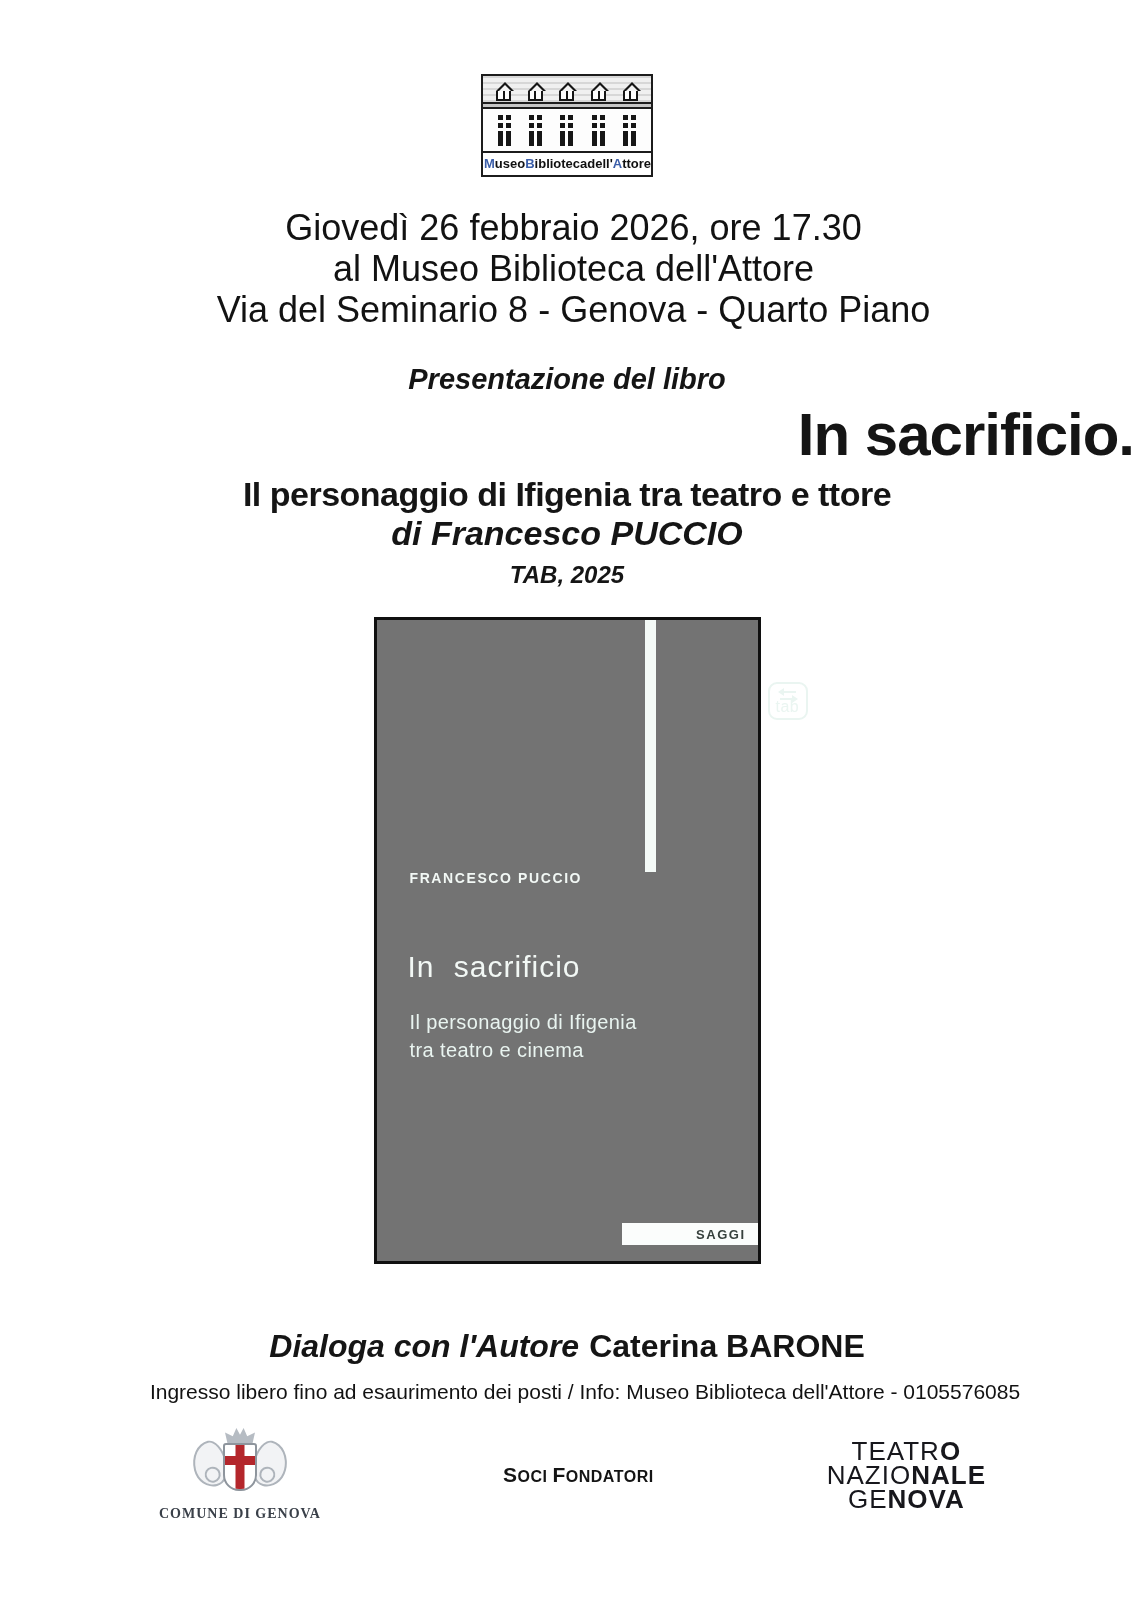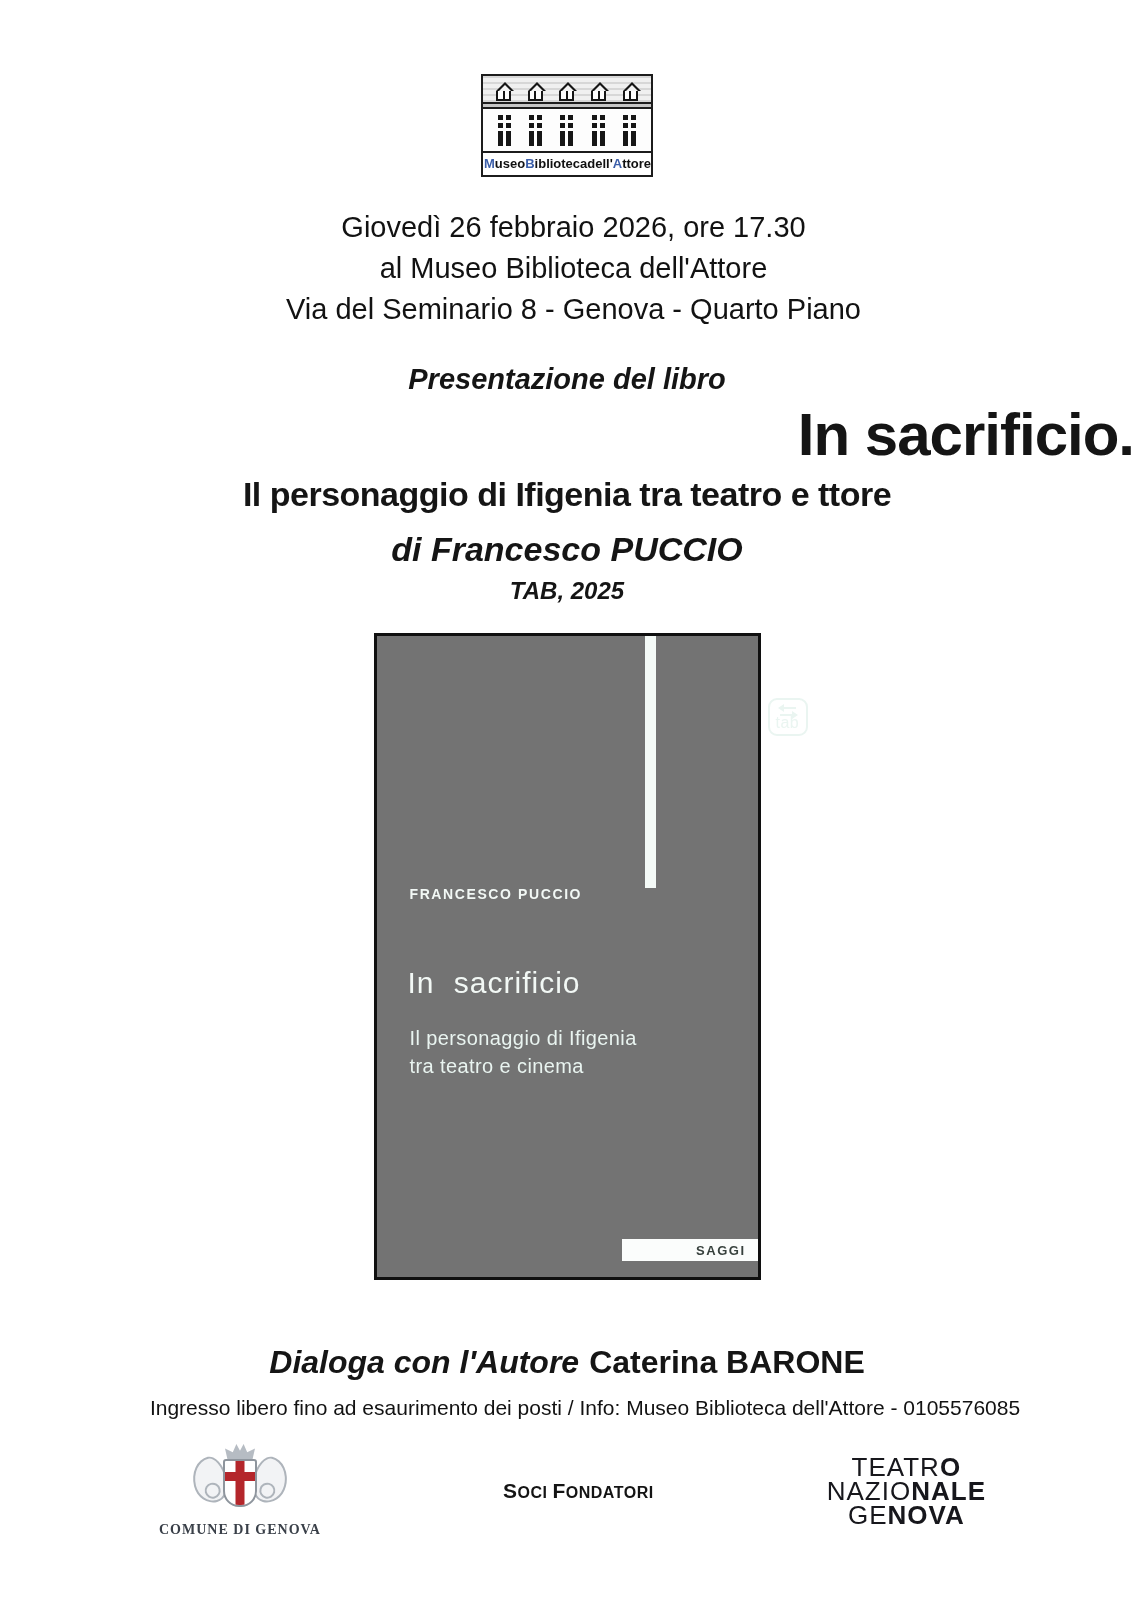--- a/index.html
+++ b/index.html
@@ -28,25 +28,25 @@
   .wall { height: 42px; background: #fdfdfd; padding: 0 6px;
     display: flex; justify-content: space-around; align-items: center; }
   .window { width: 13px; height: 31px; display: flex; gap: 3px; }
   .window i { flex: 1;
     background: linear-gradient(#161616 0 16%, #fff 16% 25%, #161616 25% 42%, #fff 42% 51%, #161616 51% 100%); }
   .wordmark { border-top: 2px solid #1c1c1c; text-align: center; padding: 3px 1px 4px;
     font-size: 13px; font-weight: bold; color: #101010; letter-spacing: 0; white-space: nowrap; }
   .wordmark .blue { color: #3b5ea9; }
 
   
-  .event { margin-top: 30px; text-align: center; font-size: 29px; line-height: 41px; color: #121212; padding-left: 13px; }
+  .event { margin-top: 30px; text-align: center; font-size: 36px; line-height: 41px; color: #121212; padding-left: 13px; }
   .kicker { margin-top: 33px; text-align: center; font-size: 29px; font-weight: bold; font-style: italic; }
   .main-title { margin-top: 4px; text-align: right; font-size: 60px; font-weight: bold; letter-spacing: -1px; }
   .sub-title { margin-top: 6px; text-align: center; font-size: 34px; font-weight: bold; letter-spacing: -0.5px; }
-  .author-line { margin-top: 16px; text-align: center; font-size: 34px; font-weight: bold; font-style: italic; }
+  .author-line { margin-top: 0; text-align: center; font-size: 34px; font-weight: bold; font-style: italic; }
   .edition-line { margin-top: 8px; text-align: center; font-size: 24px; font-weight: bold; font-style: italic; }
 
   
   .cover { position: relative; width: 387px; height: 647px; margin: 28px auto 0;
     background: #737373; border: 3px solid #101010; }
   .stripe { position: absolute; left: 268px; top: 0; width: 11px; height: 252px; background: #f4faf7; }
   .tab-badge { position: absolute; left: 391px; top: 62px; width: 40px; height: 38px;
     border: 2px solid #eaf5f1; border-radius: 9px; }
   .arr { position: absolute; left: 10px; width: 16px; height: 2px; background: #eaf5f1; }
   .arr-left { top: 7px; }

